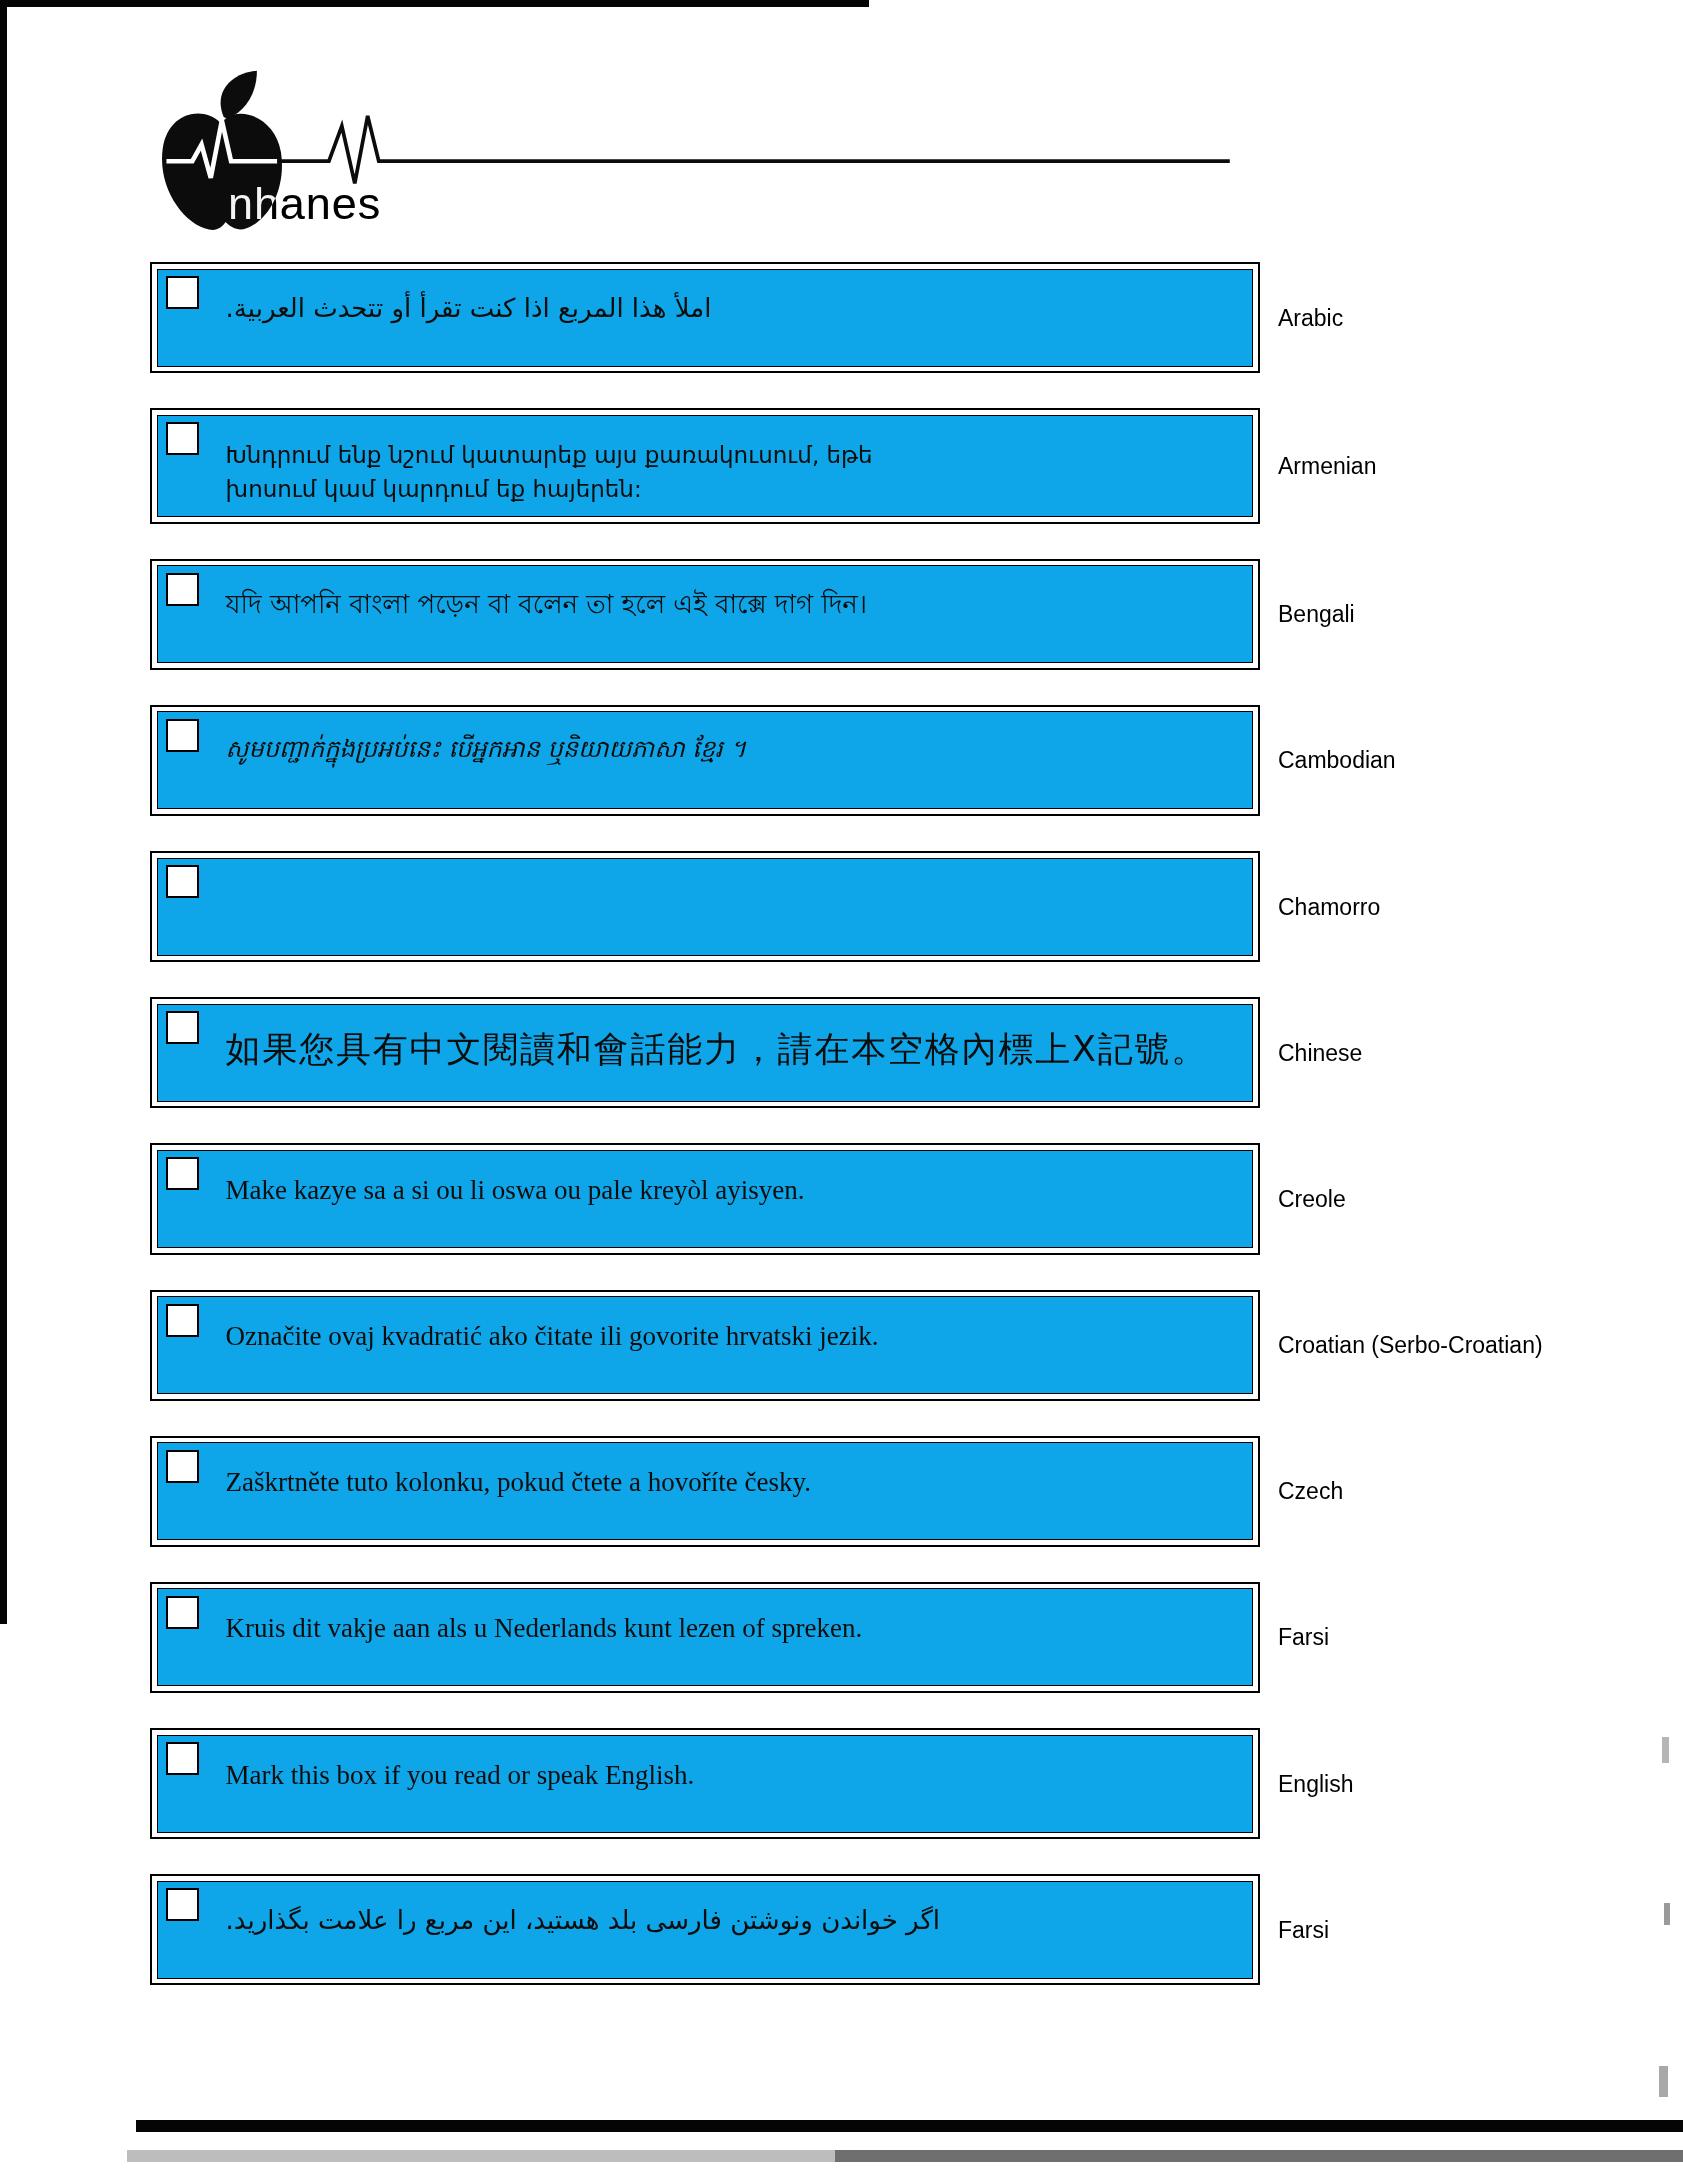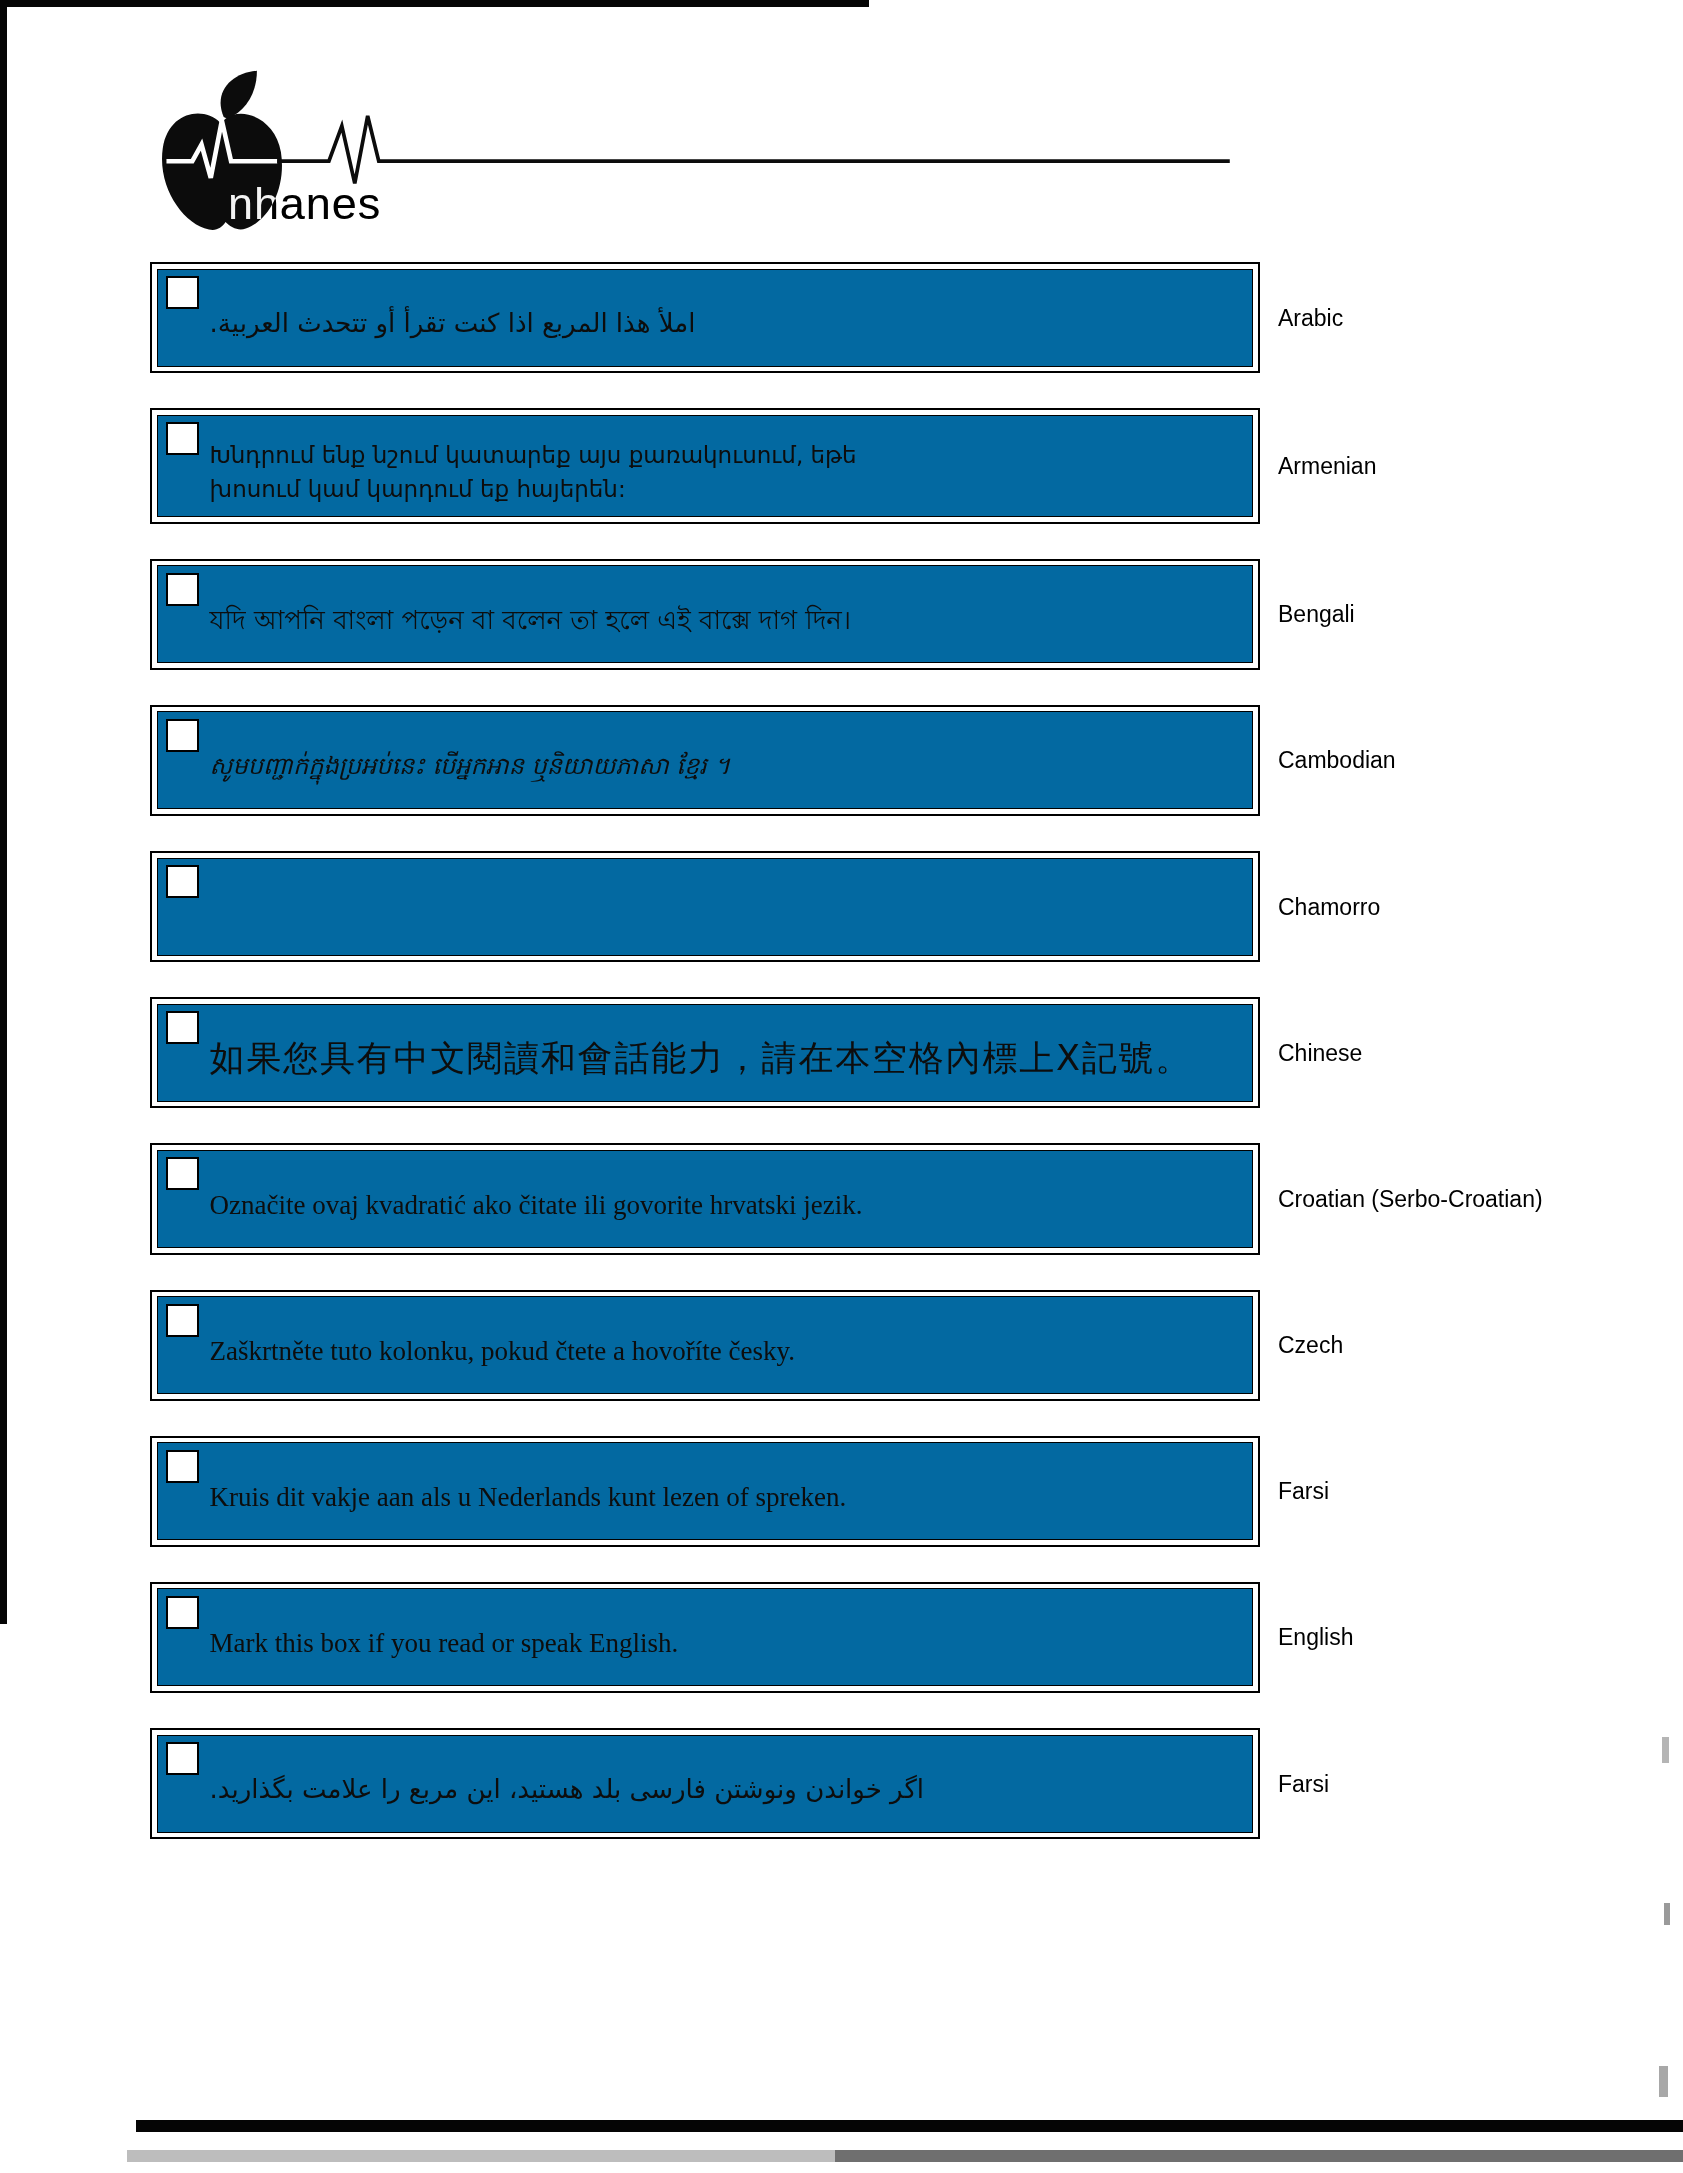--- a/index.html
+++ b/index.html
@@ -27,21 +27,21 @@
     font-size:45px; letter-spacing:0.9px; font-weight:500;
     color:#ffffff; mix-blend-mode:difference;
   }
 
   
   .rows { position:absolute; left:150px; top:262px; width:1110px; }
   .row  { position:relative; margin-bottom:35px; }
   .box-outer { border:2.8px solid #000; padding:4.6px; background:#fff; }
   .box-inner {
     border:1.8px solid #000; min-height:98px;
-    position:relative; display:flex; align-items:center; background:#0369a1;
+    position:relative; display:flex; background:#0ea5e9;padding-left:16px;
   }
   .checkbox {
     position:absolute; top:6.5px; left:8.3px;
     width:33px; height:33px; border:2.8px solid #000; background:#fff;
   }
   .box-text {
     padding:22px 28px 9.2px 52px;
     font-family:"Liberation Serif", serif;
     font-size:27px; line-height:1.3; color:#0d0d0d;
   }
@@ -137,20 +137,29 @@
   <div class="row script-chinese">
     <div class="box-outer">
       <div class="box-inner">
         <span class="checkbox"></span>
         <div class="box-text" dir="ltr">如果您具有中文閱讀和會話能力，請在本空格內標上X記號。</div>
       </div>
     </div>
     <div class="label">Chinese</div>
   </div>
 
+  <div class="row script-latin">
+    <div class="box-outer">
+      <div class="box-inner">
+        <span class="checkbox"></span>
+        <div class="box-text" dir="ltr">Make kazye sa a si ou li oswa ou pale kreyòl ayisyen.</div>
+      </div>
+    </div>
+    <div class="label">Creole</div>
+  </div>
 
   <div class="row script-latin">
     <div class="box-outer">
       <div class="box-inner">
         <span class="checkbox"></span>
         <div class="box-text" dir="ltr">Označite ovaj kvadratić ako čitate ili govorite hrvatski jezik.</div>
       </div>
     </div>
     <div class="label">Croatian (Serbo-Croatian)</div>
   </div>

